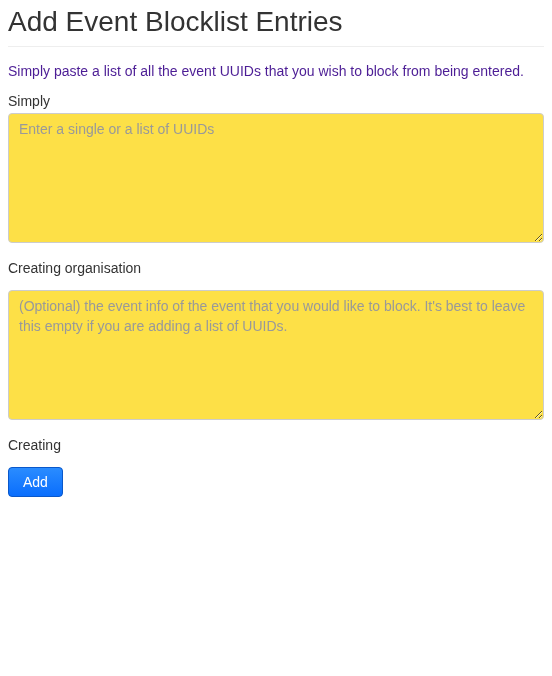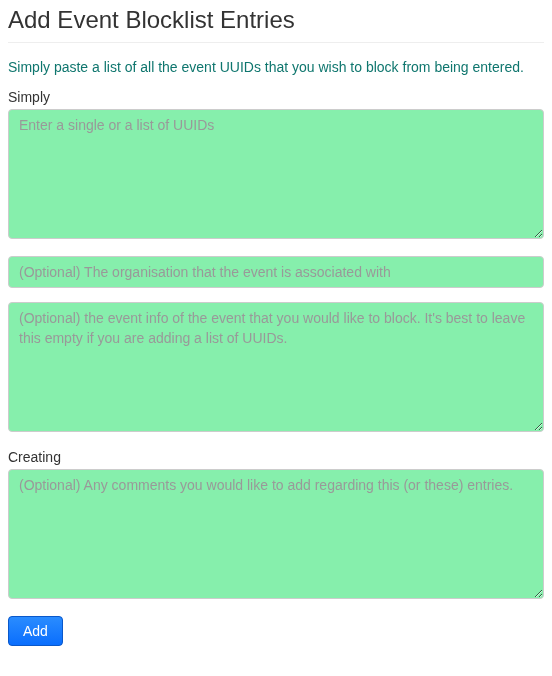--- a/index.html
+++ b/index.html
@@ -9,48 +9,48 @@
     }
     body {
       font-family: "Helvetica Neue", Helvetica, Arial, sans-serif;
       font-size: 14px;
       color: #333;
       background: #fff;
       padding: 6px 8px;
       width: 552px;
     }
     h2.page-title {
-      font-size: 24px;
+      font-size: 28px;
       font-weight: 500;
       color: #333;
       margin-bottom: 0;
       padding-bottom: 8px;
       border-bottom: 1px solid #eee;
     }
     p.description {
       font-size: 14px;
-      color: #0f766e;
+      color: #4c1d95;
       margin: 16px 0 14px 0;
     }
     .form-group {
       margin-bottom: 14px;
     }
     label.field-label {
       display: block;
       font-size: 14px;
       color: #333;
       margin-bottom: 4px;
     }
     textarea.form-control, input.form-control {
       width: 100%;
       padding: 6px 10px;
       font-size: 14px;
       line-height: 1.4;
       color: #555;
-      background-color: #86efac;
+      background-color: #fde047;
       border: 1px solid #ccc;
       border-radius: 4px;
       font-family: inherit;
     }
     textarea.form-control::placeholder, input.form-control::placeholder {
       color: #999;
     }
     textarea.uuids {
       height: 130px;
       resize: both;
@@ -83,28 +83,27 @@
 <h2 class="page-title">Add Event Blocklist Entries</h2>
 
 <p class="description">Simply paste a list of all the event UUIDs that you wish to block from being entered.</p>
 
 <div class="form-group">
   <label class="field-label">Simply</label>
   <textarea class="form-control uuids" placeholder="Enter a single or a list of UUIDs" style=""></textarea>
 </div>
 
 <div class="form-group">
-  <input type="text" class="form-control org" placeholder="(Optional) The organisation that the event is associated with" style="">
+  <label class="field-label">Creating organisation</label>
 </div>
 
 <div class="form-group">
   <textarea class="form-control info" placeholder="(Optional) the event info of the event that you would like to block. It's best to leave this empty if you are adding a list of UUIDs." style=""></textarea>
 </div>
 
 <div class="form-group">
   <label class="field-label">Creating</label>
-  <textarea class="form-control comment" placeholder="(Optional) Any comments you would like to add regarding this (or these) entries." style=""></textarea>
 </div>
 
 <button class="btn-primary">Add</button>
 
 
 
 
 </body></html>

